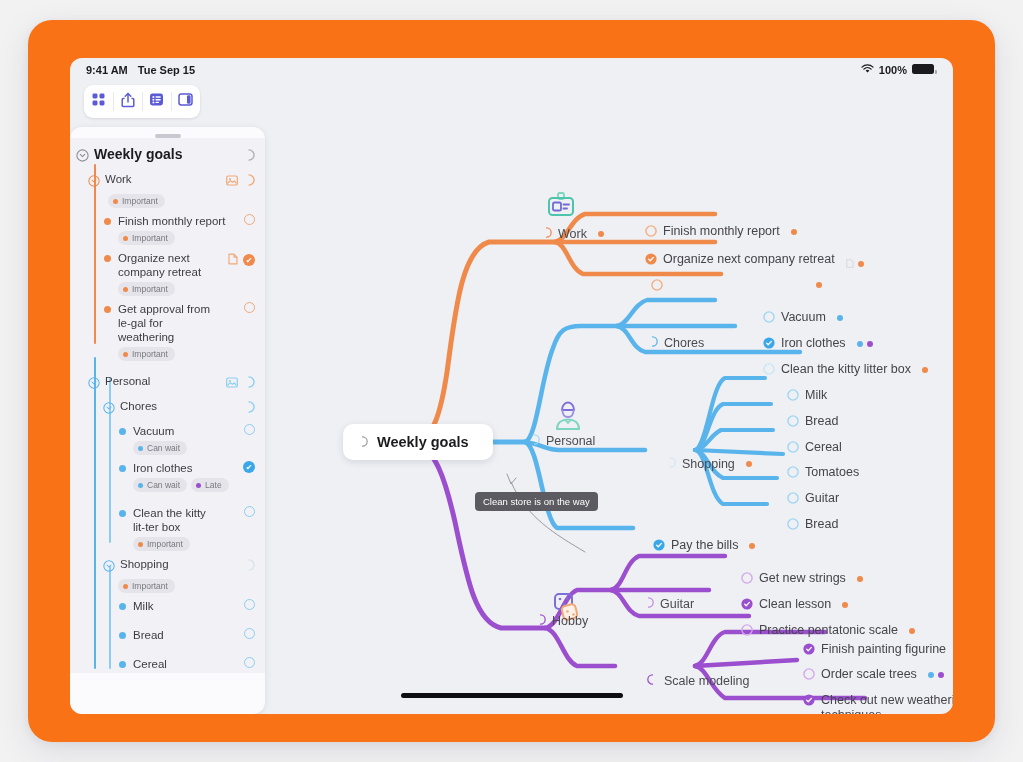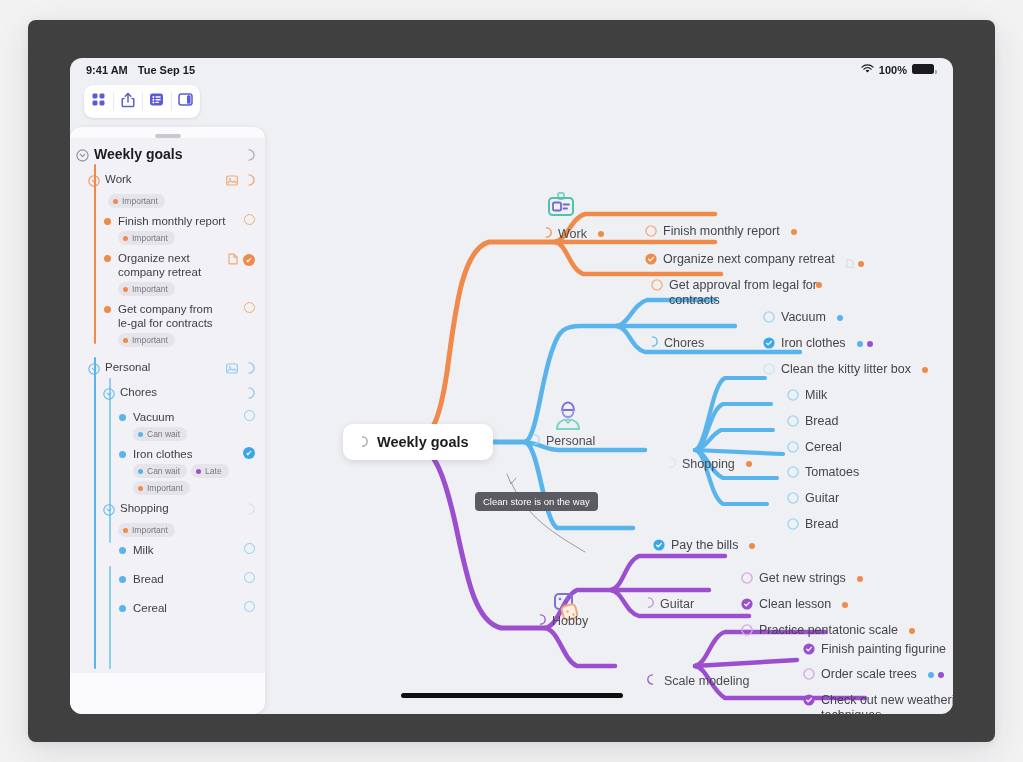--- a/index.html
+++ b/index.html
@@ -8,22 +8,22 @@
     font-family: "Liberation Sans", sans-serif;
     background: #f2f2f3;
     overflow: hidden;
   }
 
   
   #tablet-frame {
     position: absolute;
     left: 28px; top: 20px;
     width: 967px; height: 722px;
-    background: #404040;
-    border-radius: 8px;
+    background: #f97316;
+    border-radius: 24px;
     box-shadow: 0 10px 34px rgba(40,40,60,.10), 0 2px 10px rgba(40,40,60,.06);
   }
   #tablet-screen {
     position: absolute;
     left: 42px; top: 38px;
     width: 883px; height: 656px;
     background: #eff0f4;
     border-radius: 12px;
     overflow: hidden;
   }
@@ -315,21 +315,21 @@
         </div>
         <div class="tags-row" style="padding-left:48px">
           <span class="tag">
               <span class="tdot" style="background:#f08a4b"></span>
               <span>Important</span>
             </span>
         </div>
 
         <div class="row" style="padding-left:34px">
           <span class="bullet-dot" style="background:#f08a4b"></span>
-          <span class="row-title" style="width:100px">Get company from le-gal for contracts</span>
+          <span class="row-title" style="width:100px">Get approval from le-gal for weathering</span>
           <span class="row-right">
               <span class="circ" style="border-color:#f0a878"></span>
             </span>
         </div>
         <div class="tags-row" style="padding-left:48px">
           <span class="tag">
               <span class="tdot" style="background:#f08a4b"></span>
               <span>Important</span>
             </span>
         </div>
@@ -400,20 +400,27 @@
           <span class="tag">
               <span class="tdot" style="background:#5ab4ec"></span>
               <span>Can wait</span>
             </span>
           <span class="tag">
               <span class="tdot" style="background:#9b4fcf"></span>
               <span>Late</span>
             </span>
         </div>
 
+        <div class="row" style="padding-left:49px; margin-top:8px">
+          <span class="bullet-dot" style="background:#5ab4ec"></span>
+          <span class="row-title" style="width:82px">Clean the kitty lit-ter box</span>
+          <span class="row-right">
+              <span class="circ" style="border-color:#8ccdf2"></span>
+            </span>
+        </div>
         <div class="tags-row" style="padding-left:63px">
           <span class="tag">
               <span class="tdot" style="background:#f08a4b"></span>
               <span>Important</span>
             </span>
         </div>
 
         <div class="row" style="padding-left:33px">
           <span class="chev" style="margin-top:1px">
             <svg width="12" height="12" viewBox="0 0 13 13">
@@ -559,21 +566,20 @@
                 <path d="M.8 .8 h4 l2.4 2.4 v5 h-6.4 z" fill="none" stroke="#d9d9e0" stroke-width="1.1"></path>
               </svg></span>
           <span class="dot" style="background:#f08a4b"></span>
         </span>
       </div>
 
       <div class="node wrap" style="left:386px; top:196px; width:176px">
         <span class="chk"><svg width="12" height="12" viewBox="0 0 12 12">
               <circle cx="6" cy="6" r="5.1" fill="none" stroke="#f3ae83" stroke-width="1.4"></circle>
             </svg></span>
-        <span>Get approval from legal for contracts</span>
         <span class="dots" style="position:absolute; left:160px; top:-1px">
             <span class="dot" style="background:#f08a4b"></span>
           </span>
       </div>
 
       <div class="cat-icon" style="left:288px; top:318px">
         <svg width="30" height="32" viewBox="0 0 30 32">
           <path d="M9 10 C 9 4.4 13 2.4 15 2.4 C 17 2.4 21 4.4 21 10 Z" fill="none" stroke="#7b6fd8" stroke-width="2" stroke-linejoin="round"></path>
           <path d="M9.4 9.4 C9.4 14.5 11.6 17 15 17 C18.4 17 20.6 14.5 20.6 9.4" fill="none" stroke="#9a92e2" stroke-width="1.8"></path>
           <path d="M4 29 C 4 22.5 9 19.5 15 19.5 C 21 19.5 26 22.5 26 29 Z" fill="none" stroke="#7dd5c0" stroke-width="2" stroke-linejoin="round"></path>

